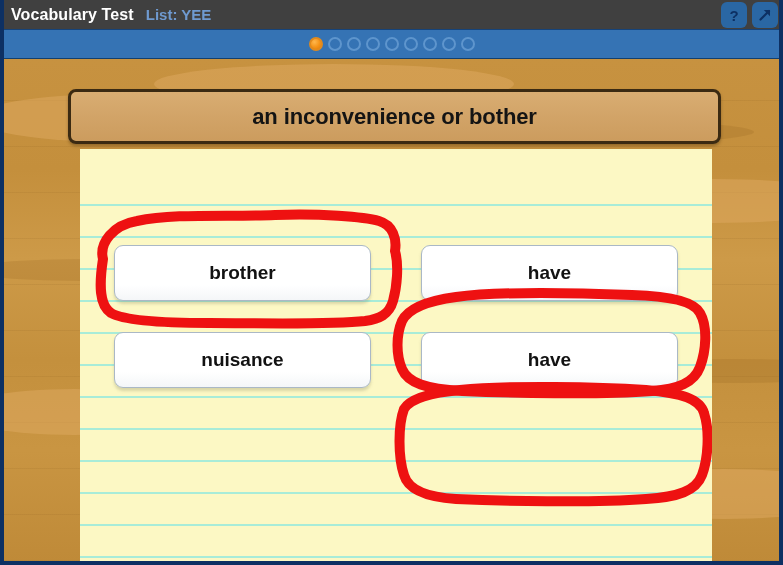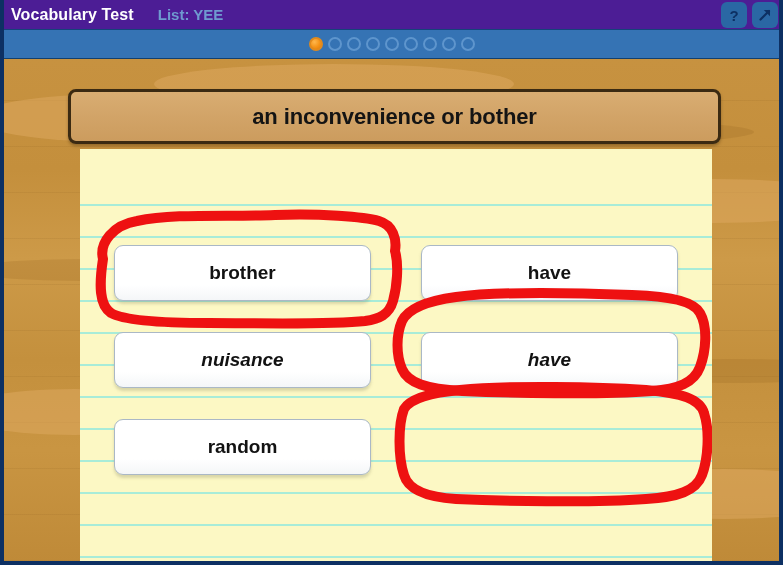--- a/index.html
+++ b/index.html
@@ -13,31 +13,31 @@
     position: relative;
   }
 
   
   #app {
     position: absolute; inset: 0;
     background: #0d3063;
   }
   .titlebar {
     position: absolute; left: 0; top: 0; width: 783px; height: 29px;
-    background: #4c1d95;
+    background: #404040;
     display: flex; align-items: center;
   }
   .title-main {
     color: #ffffff; font-size: 16px; font-weight: bold;
     margin-left: 11px; letter-spacing: 0.1px;
     white-space: nowrap;
   }
   .title-list {
     color: #6f9ad0; font-size: 15px; font-weight: bold;
-    margin-left: 24px; white-space: nowrap;
+    margin-left: 12px; white-space: nowrap;
   }
   .title-btns {
     position: absolute; right: 5px; top: 2px;
     display: flex; gap: 5px;
   }
   .tbtn {
     width: 26px; height: 26px; border-radius: 6px;
     background: #2a67a4;
     display: flex; align-items: center; justify-content: center;
     cursor: pointer;
@@ -125,21 +125,21 @@
     display: flex; align-items: center; justify-content: center;
     cursor: pointer;
     box-sizing: border-box;
   }
   .opt-label {
     font-size: 19px; font-weight: bold; color: #121212;
   }
   .c0 { left: 34px; }
   .c1 { left: 341px; text-align: center; }
   .r0 { top: 96px; }
-  .r1 { top: 183px; font-style: italic; }
+  .r1 { top: 183px; }
   .r2 { top: 270px; }
 
   
   .ink {
     position: absolute; left: 0; top: 0;
     width: 632px; height: 412px;
     pointer-events: none;
     overflow: visible;
   }
 
@@ -236,23 +236,20 @@
           </div>
           <div class="opt c1 r0">
             <span class="opt-label">have</span>
           </div>
           <div class="opt c0 r1">
             <span class="opt-label">nuisance</span>
           </div>
           <div class="opt c1 r1">
             <span class="opt-label">have</span>
           </div>
-          <div class="opt c0 r2">
-            <span class="opt-label">random</span>
-          </div>
         </div>
 
       <svg class="ink" viewBox="0 0 632 412">
         <g fill="none" stroke="#ee1111" stroke-linecap="round" stroke-linejoin="round">
 
           <path stroke-width="10" d="M 24 116 C 20 100 34 82 58 78 C 96 70 150 74 196 72
                    C 240 70 286 74 300 78 C 314 82 318 96 316 108
                    C 320 122 318 144 314 158 C 310 172 300 176 286 178
                    C 250 182 180 180 130 180 C 86 180 46 178 32 170
                    C 20 162 20 142 24 116 Z" transform="translate(-1,-6)"></path>

